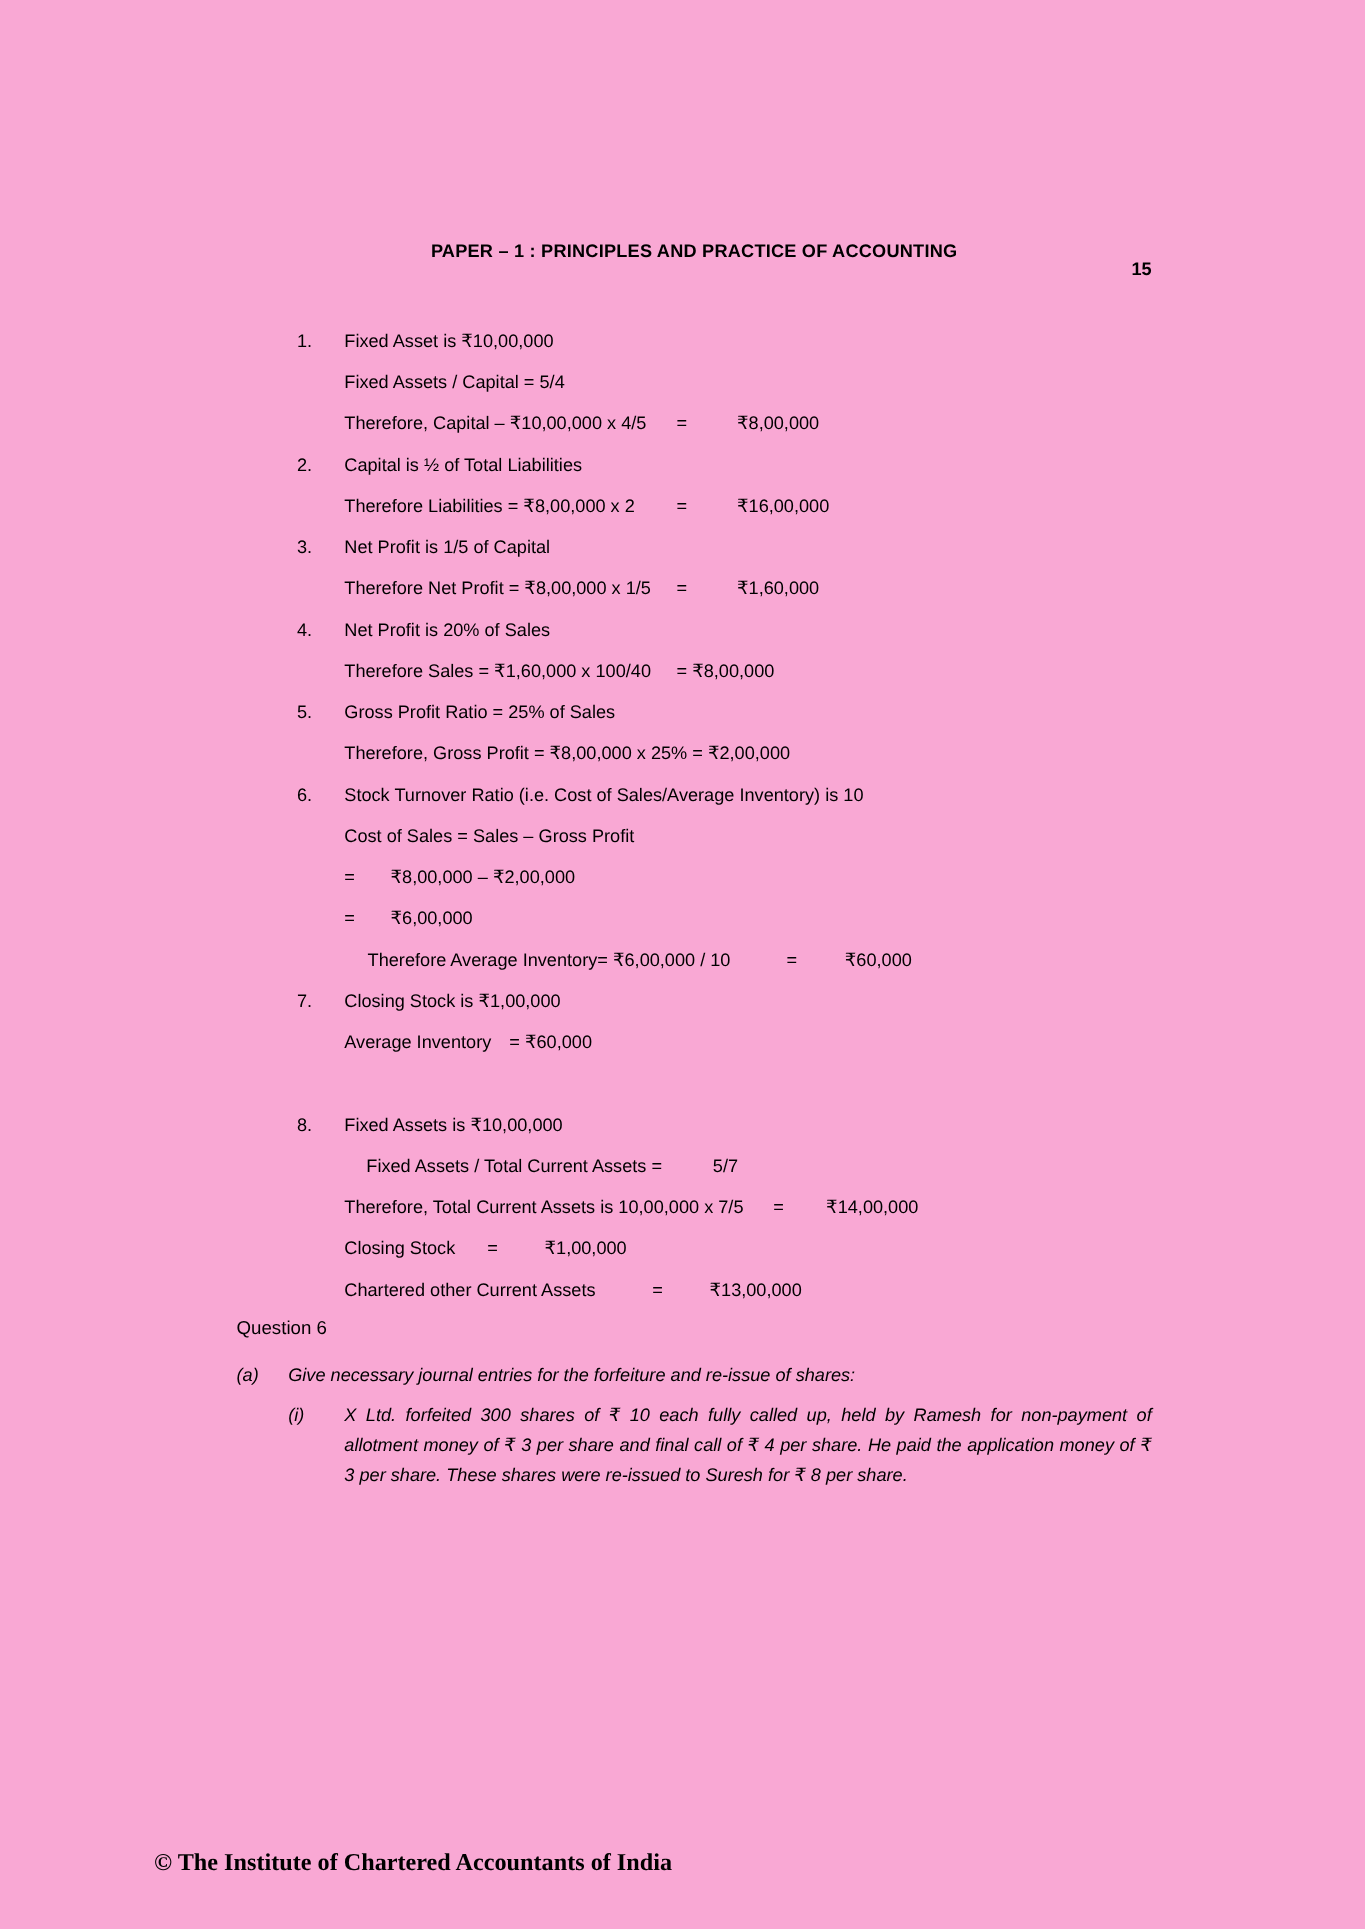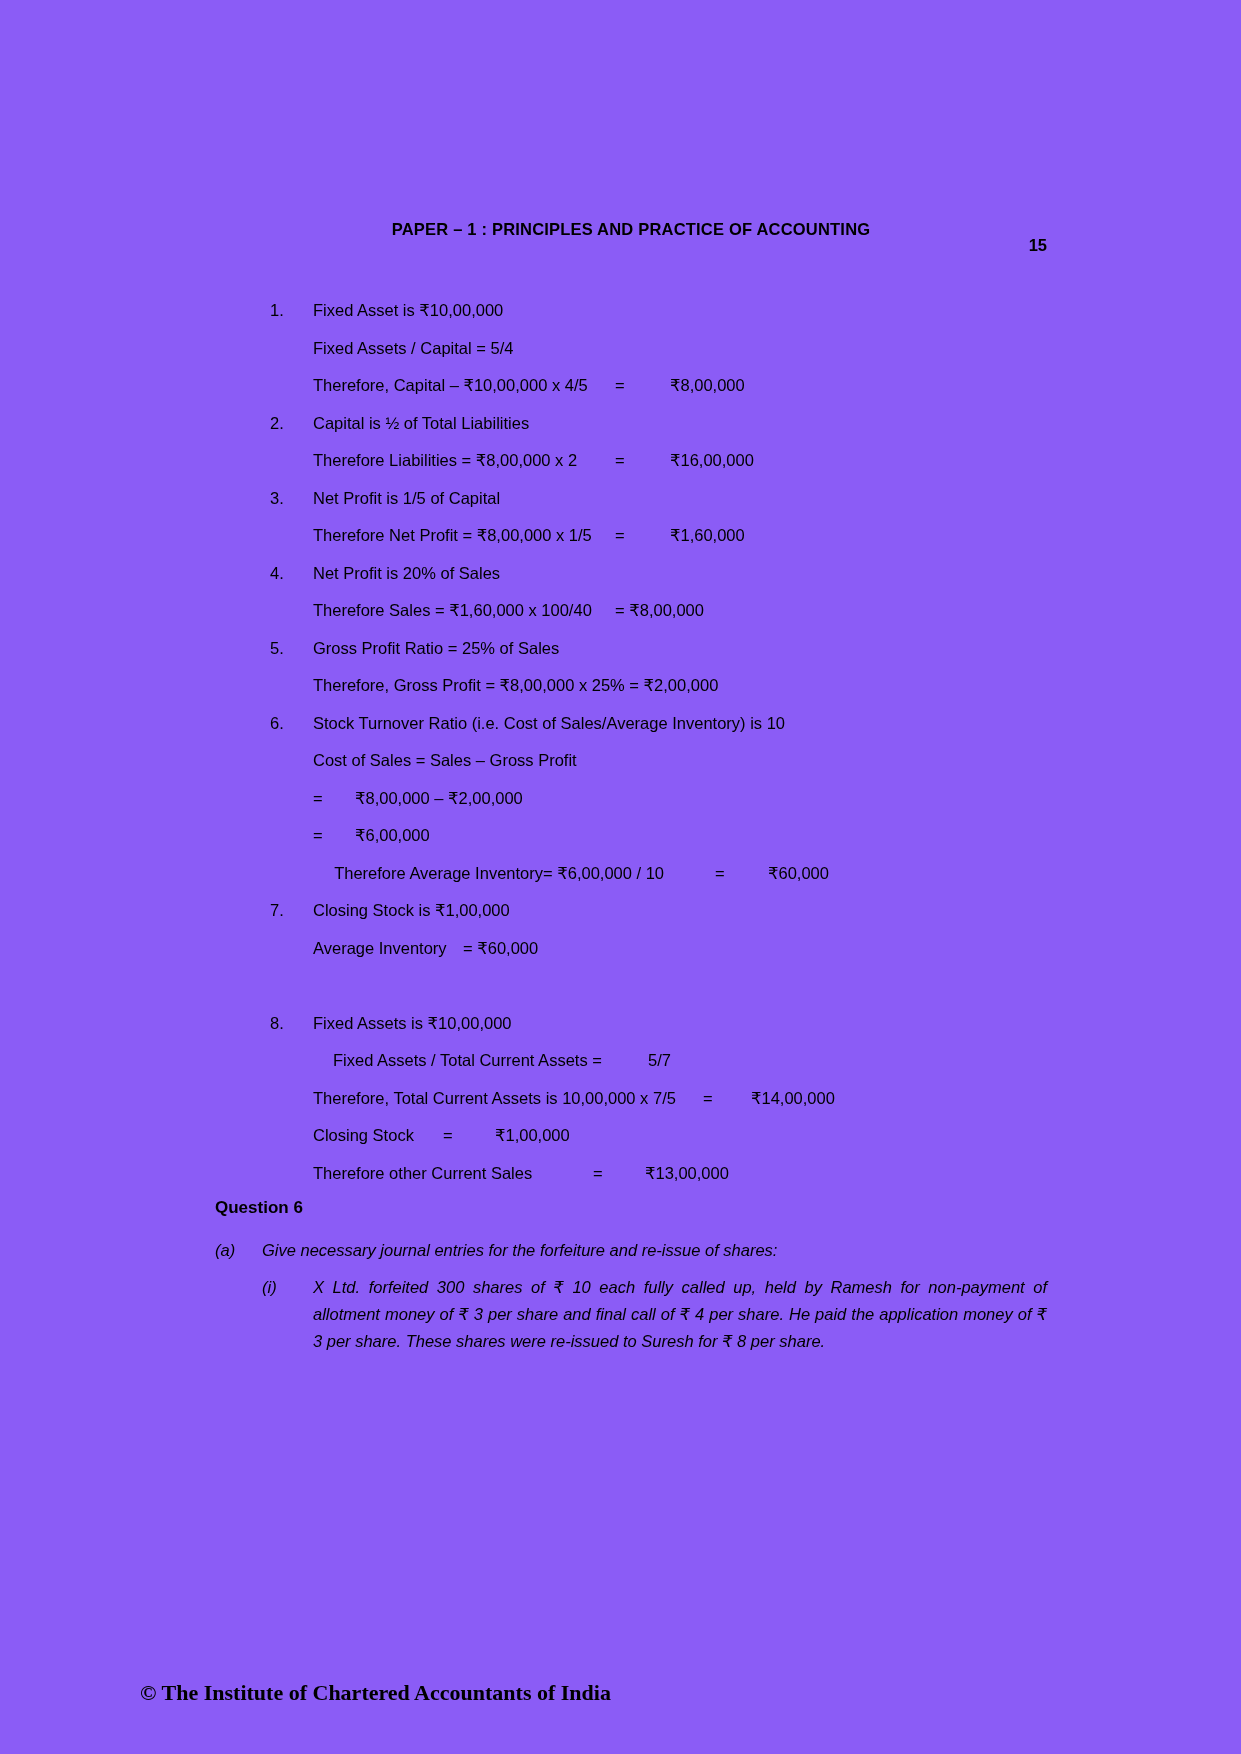--- a/index.html
+++ b/index.html
@@ -1,38 +1,38 @@
 <!DOCTYPE html>
 <html><head>
 <meta charset="utf-8">
 <style>
   html,body { margin:0; padding:0; background:#ffffff; }
   body {
     width:1241px; height:1754px; position:relative;
     font-family:"Liberation Sans","DejaVu Sans",sans-serif;
     color:#000;
   }
-  .page { position:absolute; inset:0; background:#8b5cf6; }
+  .page { position:absolute; inset:0; background:#f9a8d4; }
 
   
   #header { position:absolute; top:219px; left:215px; width:832px;
             font-size:16.5px; font-weight:bold; line-height:20px; }
   .header-title { display:block; text-align:center; letter-spacing:0.2px; }
   .page-number { position:absolute; right:0; top:16px; }
 
   
   #solution { position:absolute; top:292px; left:270px; width:800px;
               font-size:16.5px; }
   .sol-line { display:flex; height:37.5px; line-height:37.5px; white-space:nowrap; }
   .sol-num  { width:43px; flex:0 0 43px; }
   .seg      { display:inline-block; flex:0 0 auto; }
 
   
   #question { position:absolute; top:1194px; left:215px; width:832px; }
-  .q-heading { font-size:17px; font-weight:bold; line-height:28px; }
+  .q-heading { font-size:17px; font-weight:normal; line-height:28px; }
   .q-row  { display:flex; margin-top:14px; font-style:italic; font-size:16.5px; line-height:28px; }
   .q-label { width:47px; flex:0 0 47px; }
   .qi-row { display:flex; margin-top:10px; margin-left:47px; font-style:italic; font-size:16.5px; line-height:27px; }
   .qi-label { width:51px; flex:0 0 51px; }
   .qi-text { text-align:justify; margin:0; width:734px; }
 
   
   #footer { position:absolute; top:1682px; left:140px;
             font-family:"Liberation Serif","DejaVu Serif",serif;
             font-weight:bold; font-size:22px; line-height:22px; }
@@ -152,21 +152,21 @@
         <span class="seg">₹14,00,000</span>
       </div>
       <div class="sol-line">
         <span class="sol-num"></span>
         <span class="seg" style="width: 130px;">Closing Stock</span>
         <span class="seg" style="width: 52px;">=</span>
         <span class="seg">₹1,00,000</span>
       </div>
       <div class="sol-line">
         <span class="sol-num"></span>
-        <span class="seg" style="width: 280px;">Therefore other Current Sales</span>
+        <span class="seg" style="width: 280px;">Chartered other Current Assets</span>
         <span class="seg" style="width: 52px;">=</span>
         <span class="seg">₹13,00,000</span>
       </div>
     </div>
 
   <div id="question">
     <div class="q-heading">Question 6</div>
     <div class="q-row">
       <span class="q-label">(a)</span>
       <span class="q-text">Give necessary journal entries for the forfeiture and re-issue of shares:</span>

